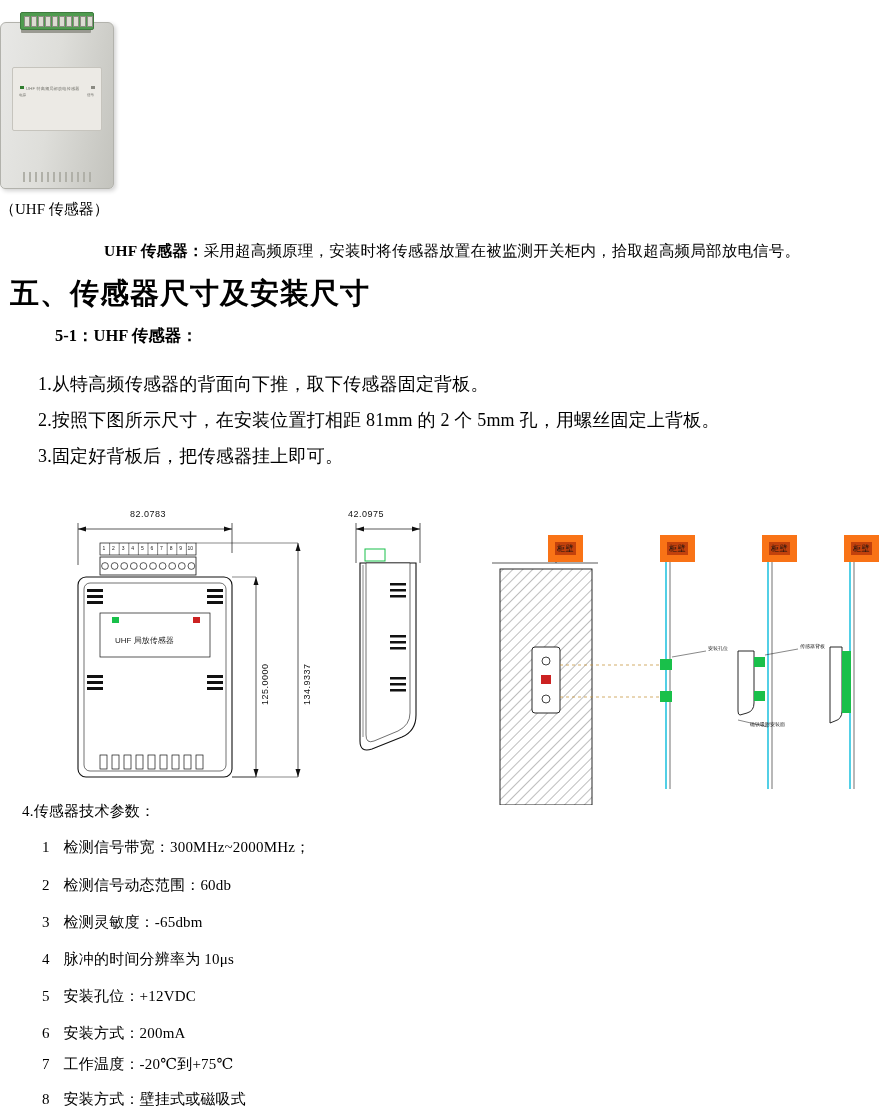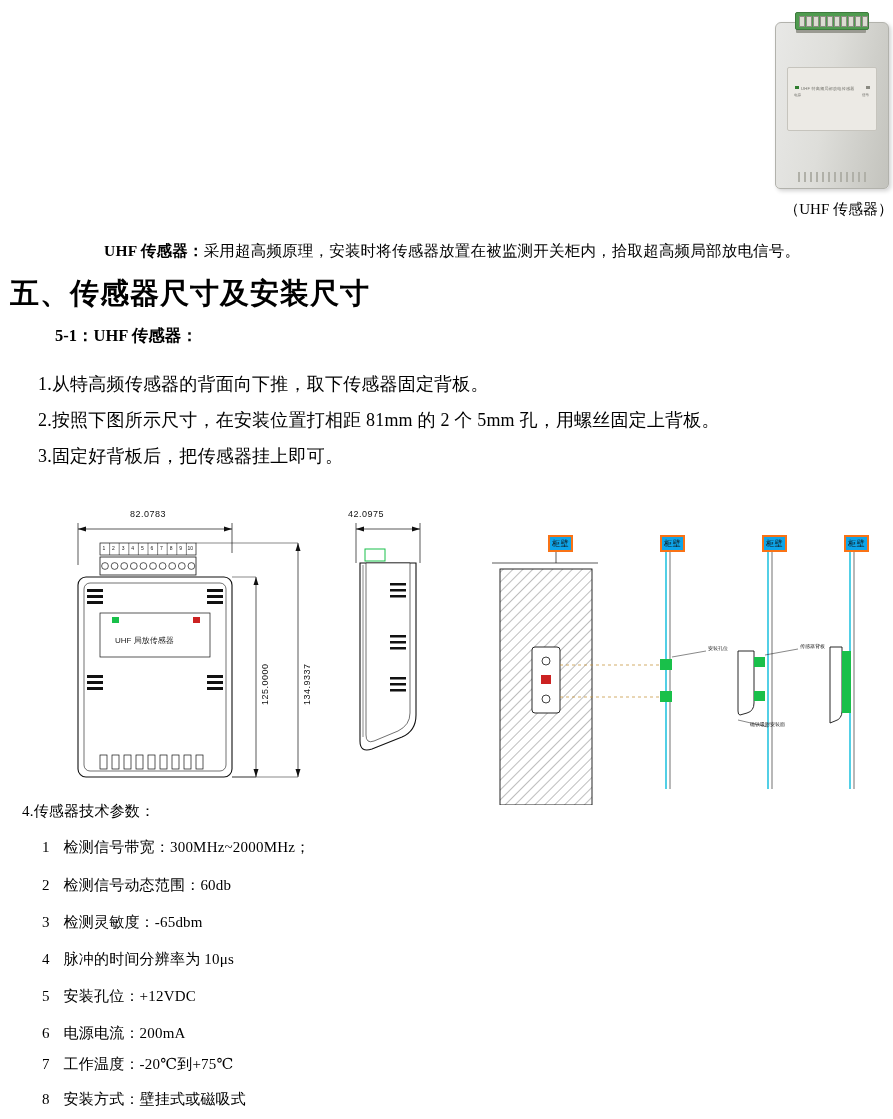--- a/index.html
+++ b/index.html
@@ -19,21 +19,21 @@
     position: relative;
     width: 893px;
     height: 1119px;
   }
 
   
   .photo-wrap {
     position: absolute;
     left: 0; top: 8px;
     width: 893px;
-    text-align: right;
+    text-align: left;
   }
   .device {
     position: relative;
     display: inline-block;
     width: 118px;
     height: 182px;
   }
   .dev-body {
     position: absolute;
     left: 0; top: 14px;
@@ -167,23 +167,23 @@
     letter-spacing: 0.5px;
     transform: rotate(-90deg);
     transform-origin: left top;
     white-space: nowrap;
   }
   .cab-label {
     position: absolute;
     font-size: 8px;
     font-family: "Liberation Sans", sans-serif;
     color: #111;
-    border: 2px solid #f97316;
+    border: 7px solid #f97316;
     padding: 1px 2px;
-    background: #0ea5e9;
+    background: #c2410c;
     letter-spacing: 0.5px;
   }
   .tiny-label {
     position: absolute;
     font-size: 5px;
     font-family: "Liberation Sans", sans-serif;
     color: #222;
     white-space: nowrap;
   }
   svg { display: block; }
@@ -443,21 +443,21 @@
     <span>脉冲的时间分辨率为 10μs</span>
   </div>
   <div class="spec" style="left:42px; top:987px;">
     <span>5</span>
     <span style="display:inline-block;width:6px"></span>
     <span>安装孔位：+12VDC</span>
   </div>
   <div class="spec" style="left:42px; top:1024px;">
     <span>6</span>
     <span style="display:inline-block;width:6px"></span>
-    <span>电源电流：200mA</span>
+    <span>安装方式：200mA</span>
   </div>
   <div class="spec" style="left:42px; top:1055px;">
     <span>7</span>
     <span style="display:inline-block;width:6px"></span>
     <span>工作温度：-20℃到+75℃</span>
   </div>
   <div class="spec" style="left:42px; top:1090px;">
     <span>8</span>
     <span style="display:inline-block;width:6px"></span>
     <span>安装方式：壁挂式或磁吸式</span>

